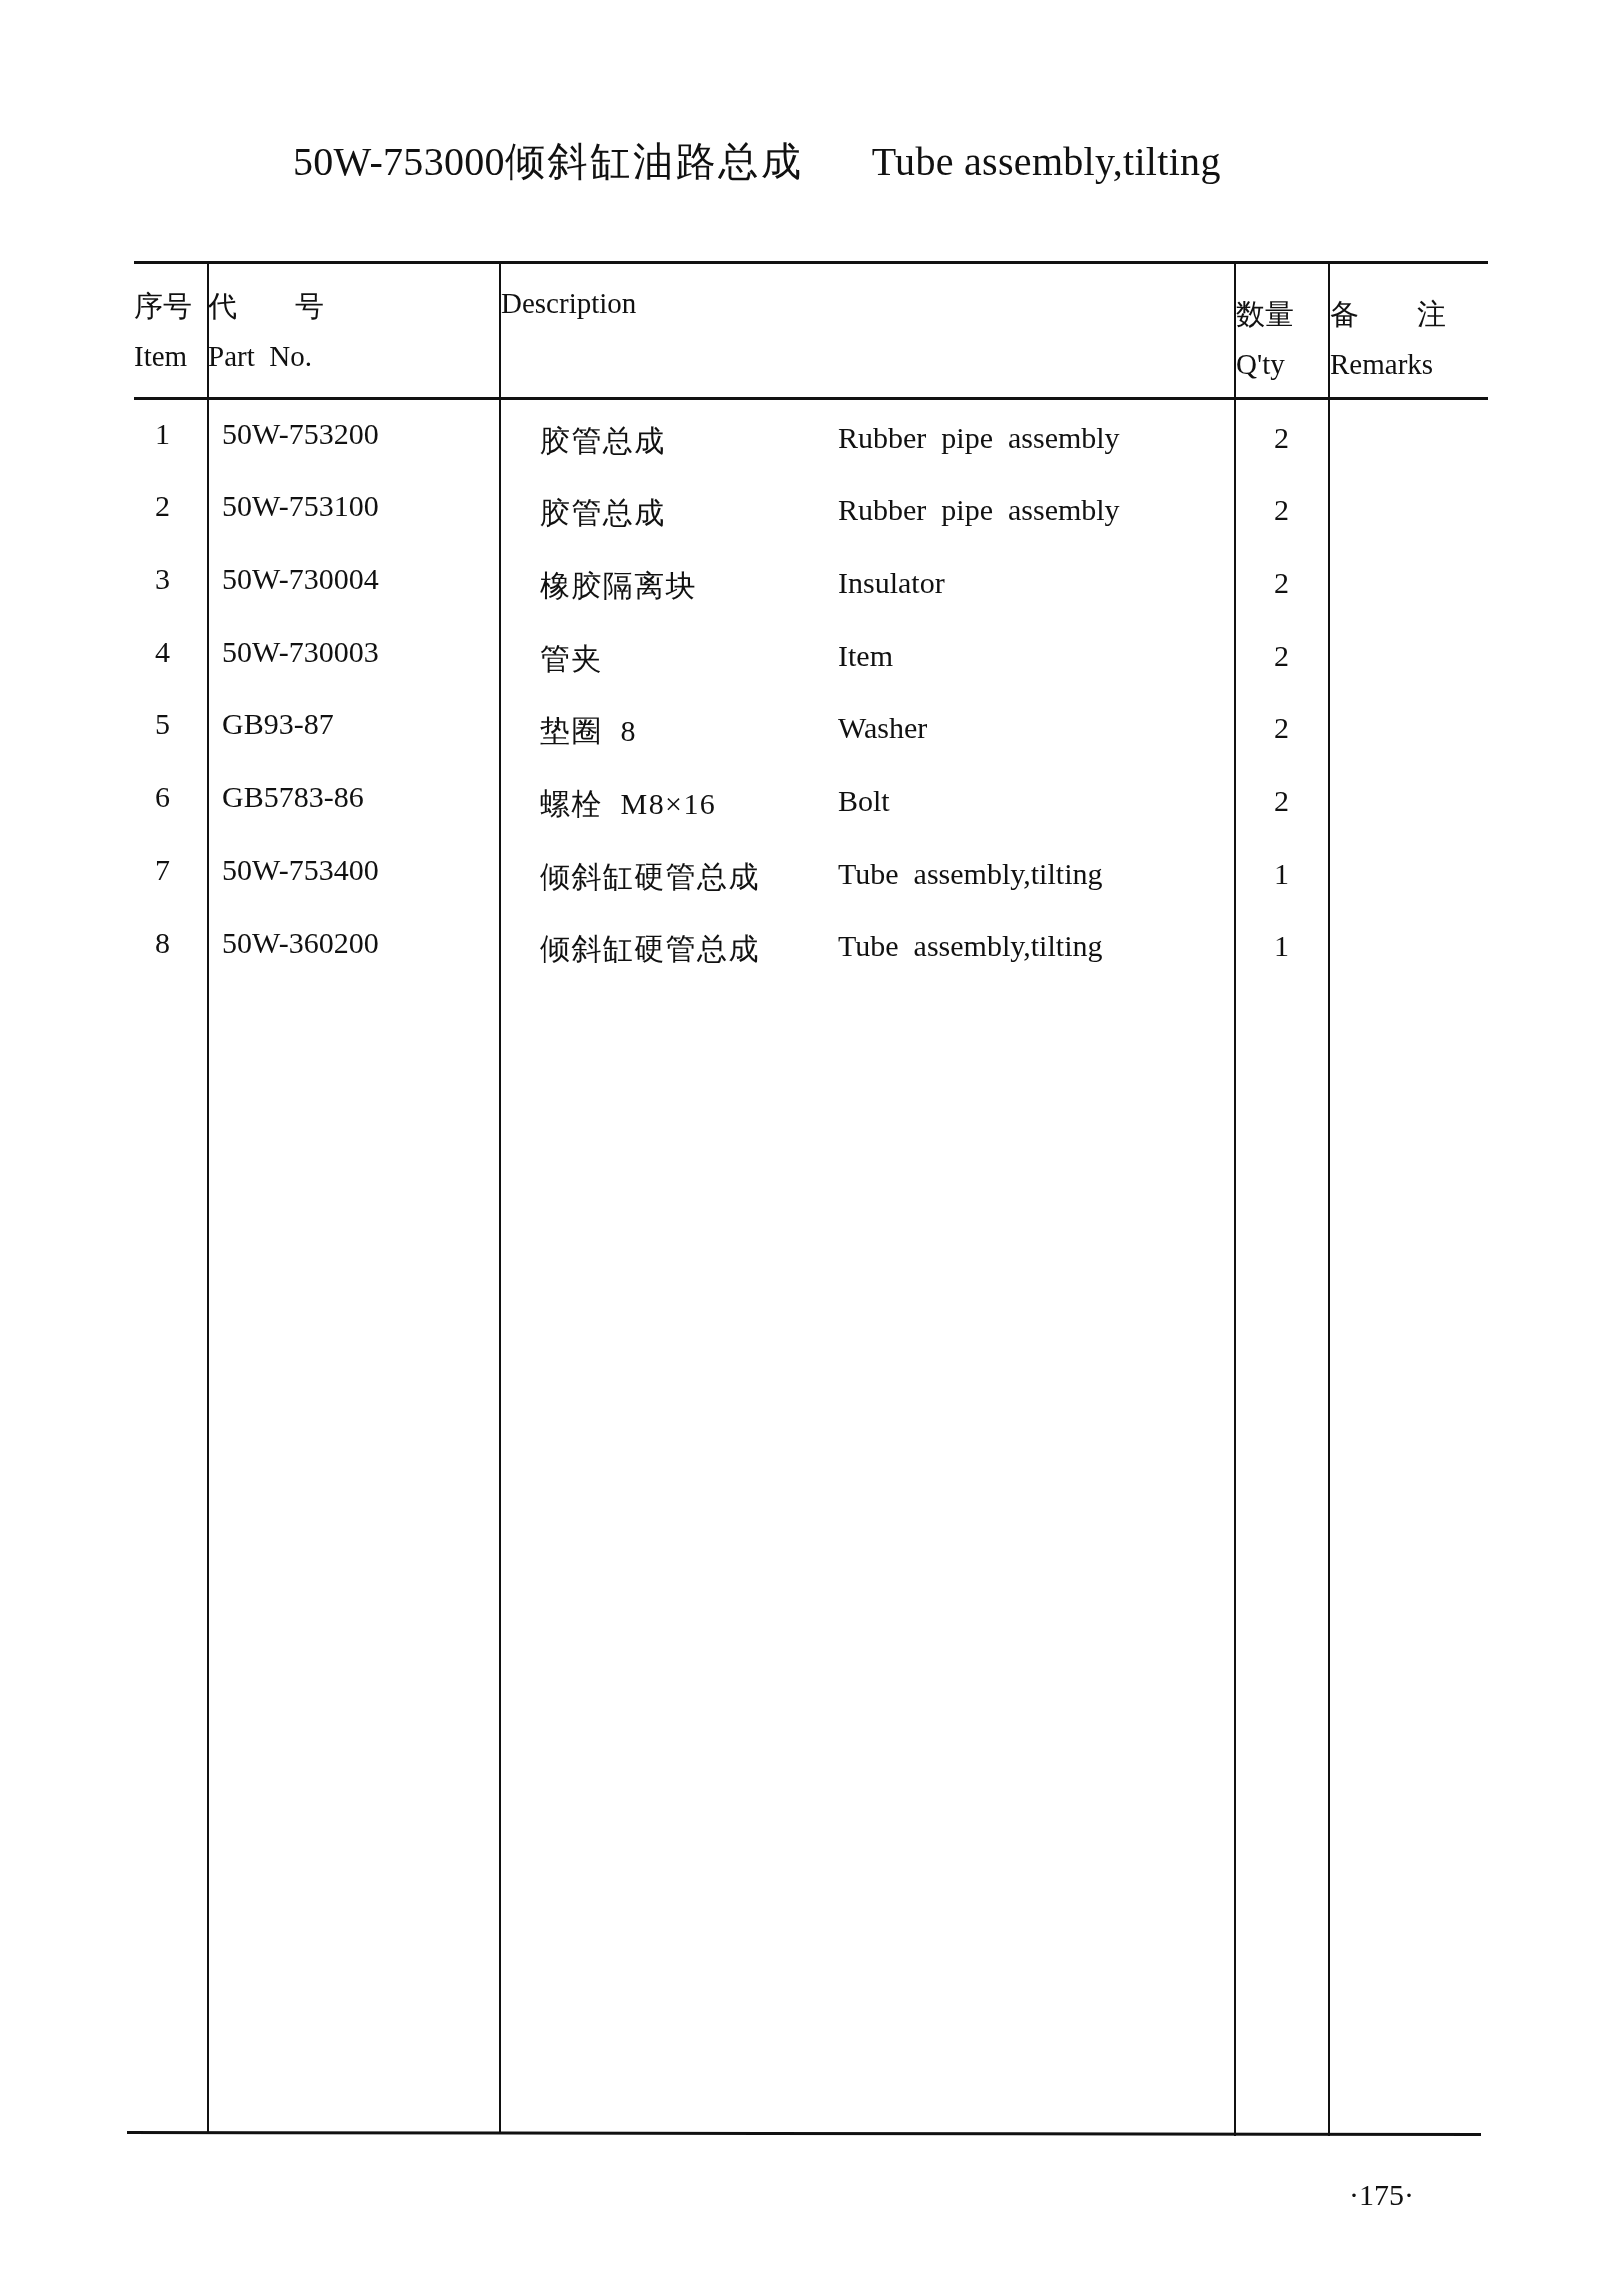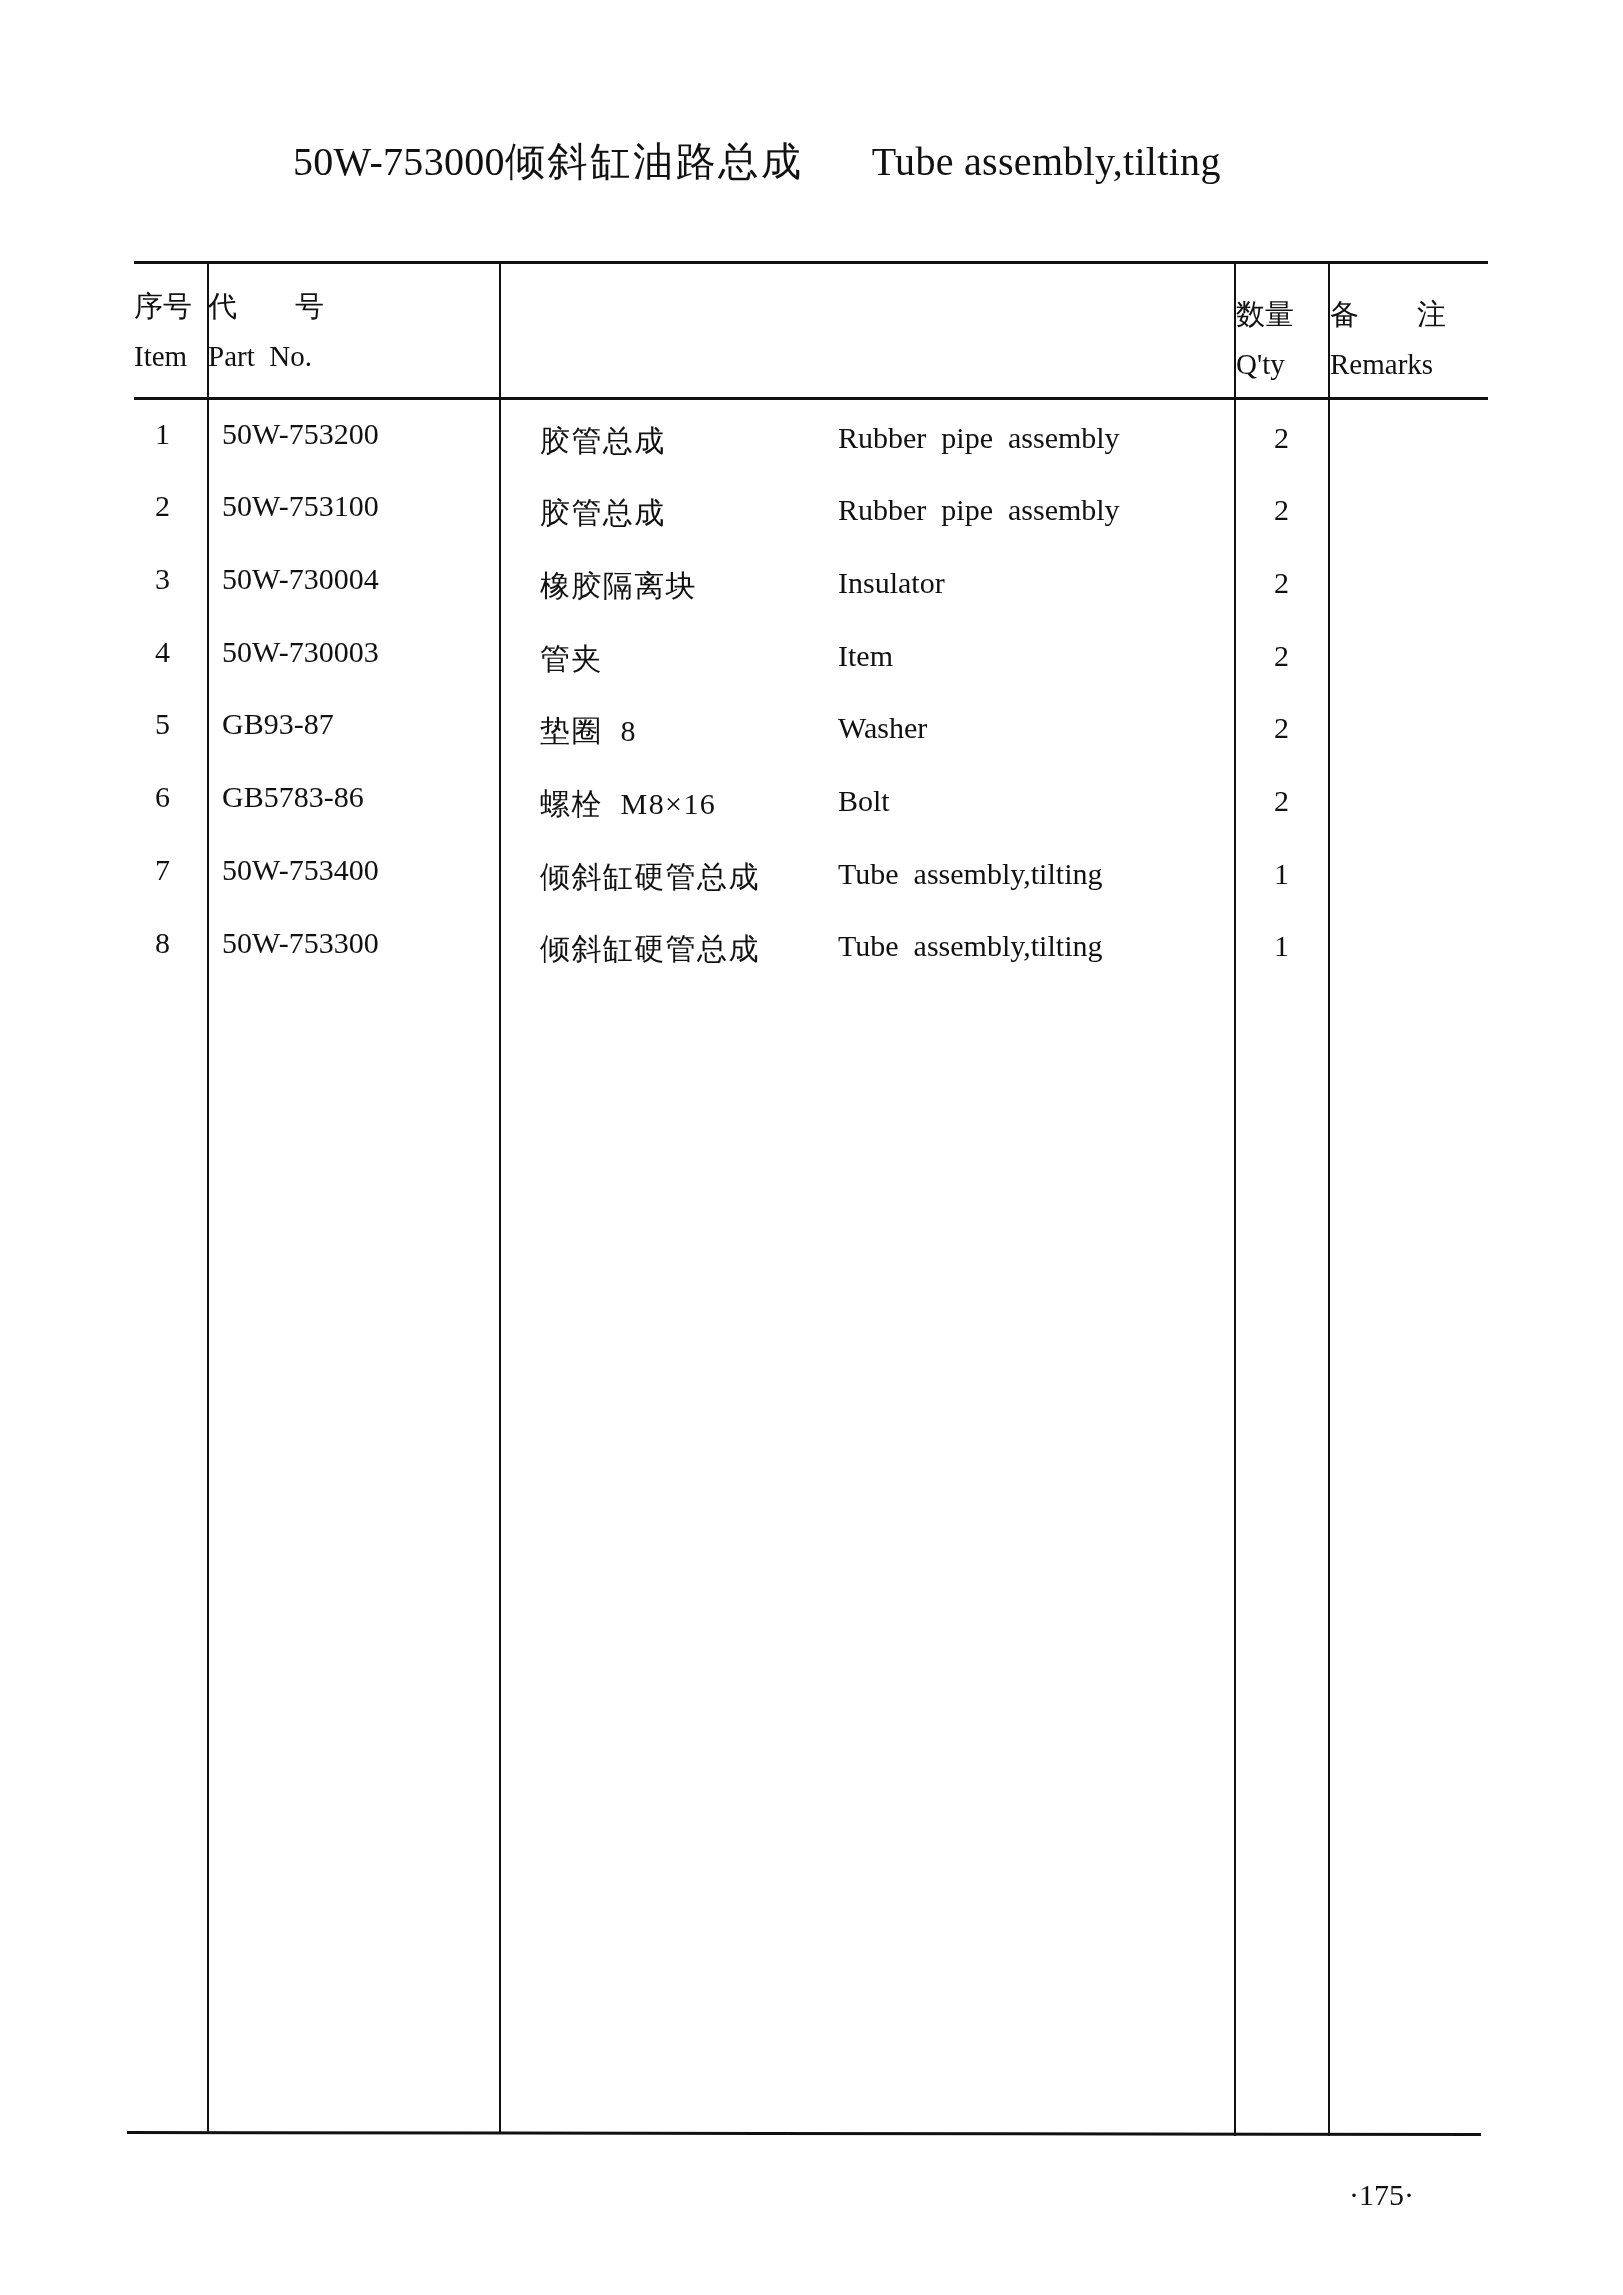--- a/index.html
+++ b/index.html
@@ -37,20 +37,21 @@
 
   <div class="hdr" style="left:134px; top:281px; width:73px;">
     <div>序号</div>
     <div>Item</div>
   </div>
   <div class="hdr" style="left:208px; top:281px; width:233px;">
     <div style="white-space:pre;">代　　号</div>
     <div style="white-space:pre;">Part  No.</div>
   </div>
   <div class="hdr" style="left:501px; top:278px; width:733px;">
+    <div>Description</div>
   </div>
   <div class="hdr" style="left:1236px; top:289px; width:93px;">
     <div>数量</div>
     <div>Q'ty</div>
   </div>
   <div class="hdr" style="left:1330px; top:289px; width:155px;">
     <div style="white-space:pre;font-family:Liberation Serif, serif;">备　　注</div>
     <div>Remarks</div>
   </div>
 
@@ -98,21 +99,21 @@
   </div>
   <div>
     <div class="cell num" style="left:132px; top:853px;">7</div>
     <div class="cell" style="left:222px; top:853px;">50W-753400</div>
     <div class="cell cn-sp" style="left:516px; top:857px;">倾斜缸硬管总成</div>
     <div class="cell" style="left:838px; top:857px; white-space:pre;">Tube  assembly,tilting</div>
     <div class="cell qty" style="left:1251px; top:857px;">1</div>
   </div>
   <div>
     <div class="cell num" style="left:132px; top:926px;">8</div>
-    <div class="cell" style="left:222px; top:926px;">50W-753300</div>
+    <div class="cell" style="left:222px; top:926px;">50W-360200</div>
     <div class="cell cn-sp" style="left:516px; top:929px;">倾斜缸硬管总成</div>
     <div class="cell" style="left:838px; top:929px; white-space:pre;">Tube  assembly,tilting</div>
     <div class="cell qty" style="left:1251px; top:929px;">1</div>
   </div>
 </div>
 
 <div class="pageno">·175·</div>
 
 
 </body></html>

